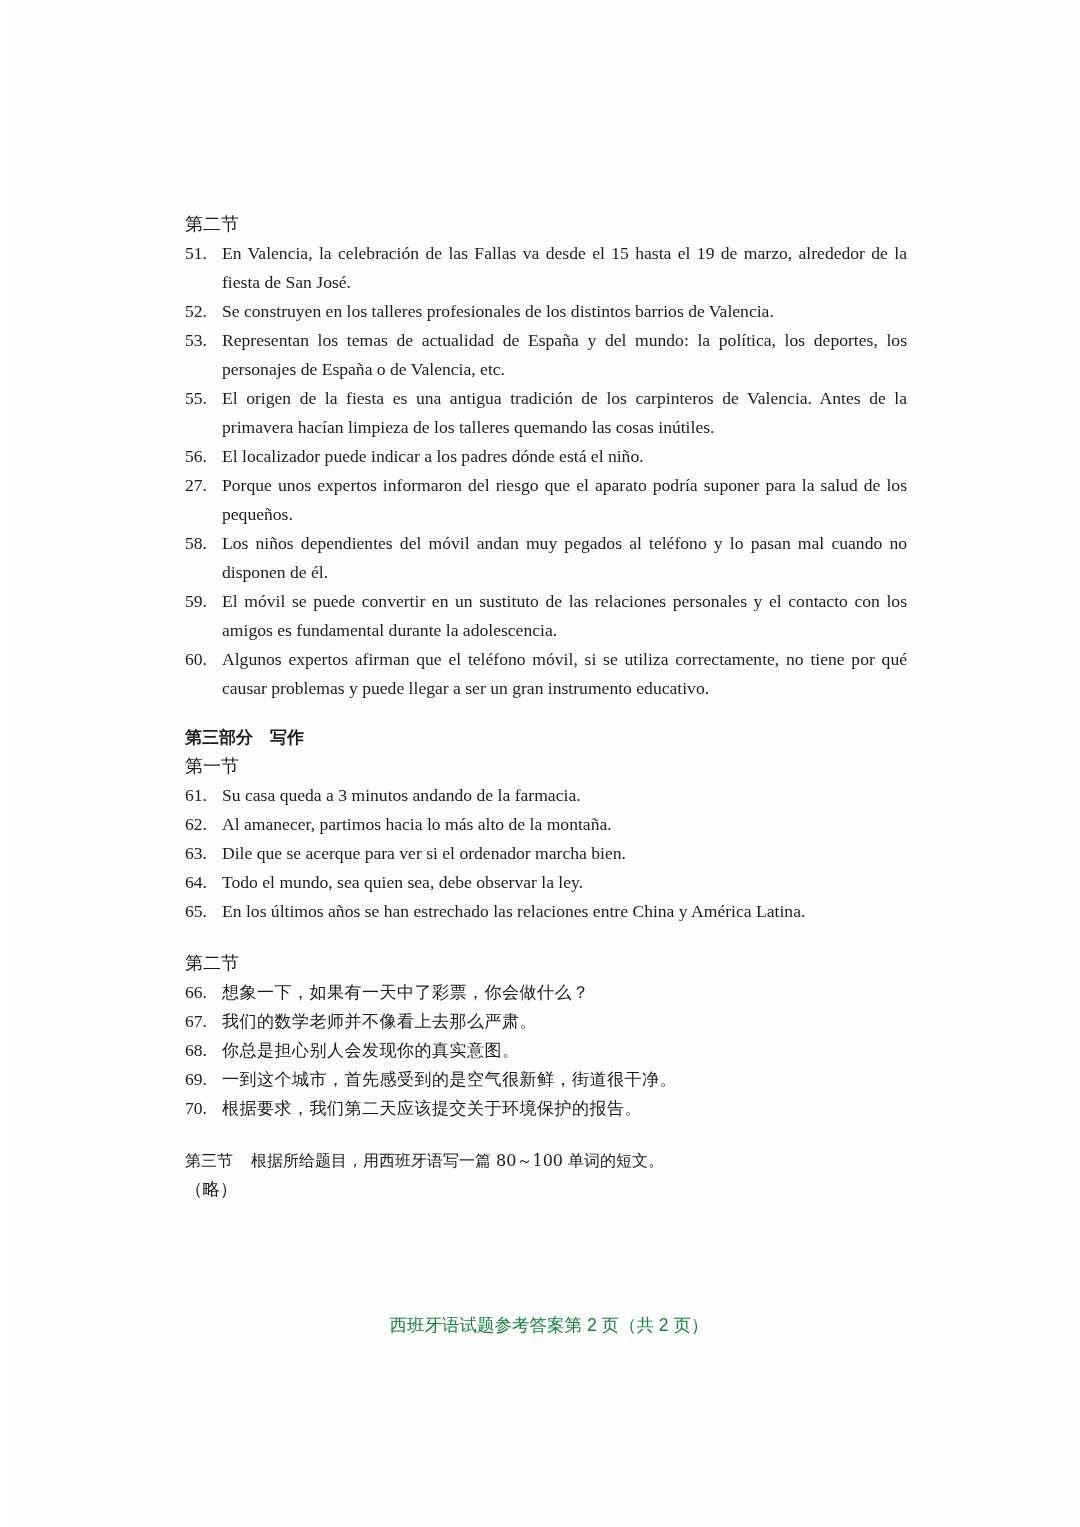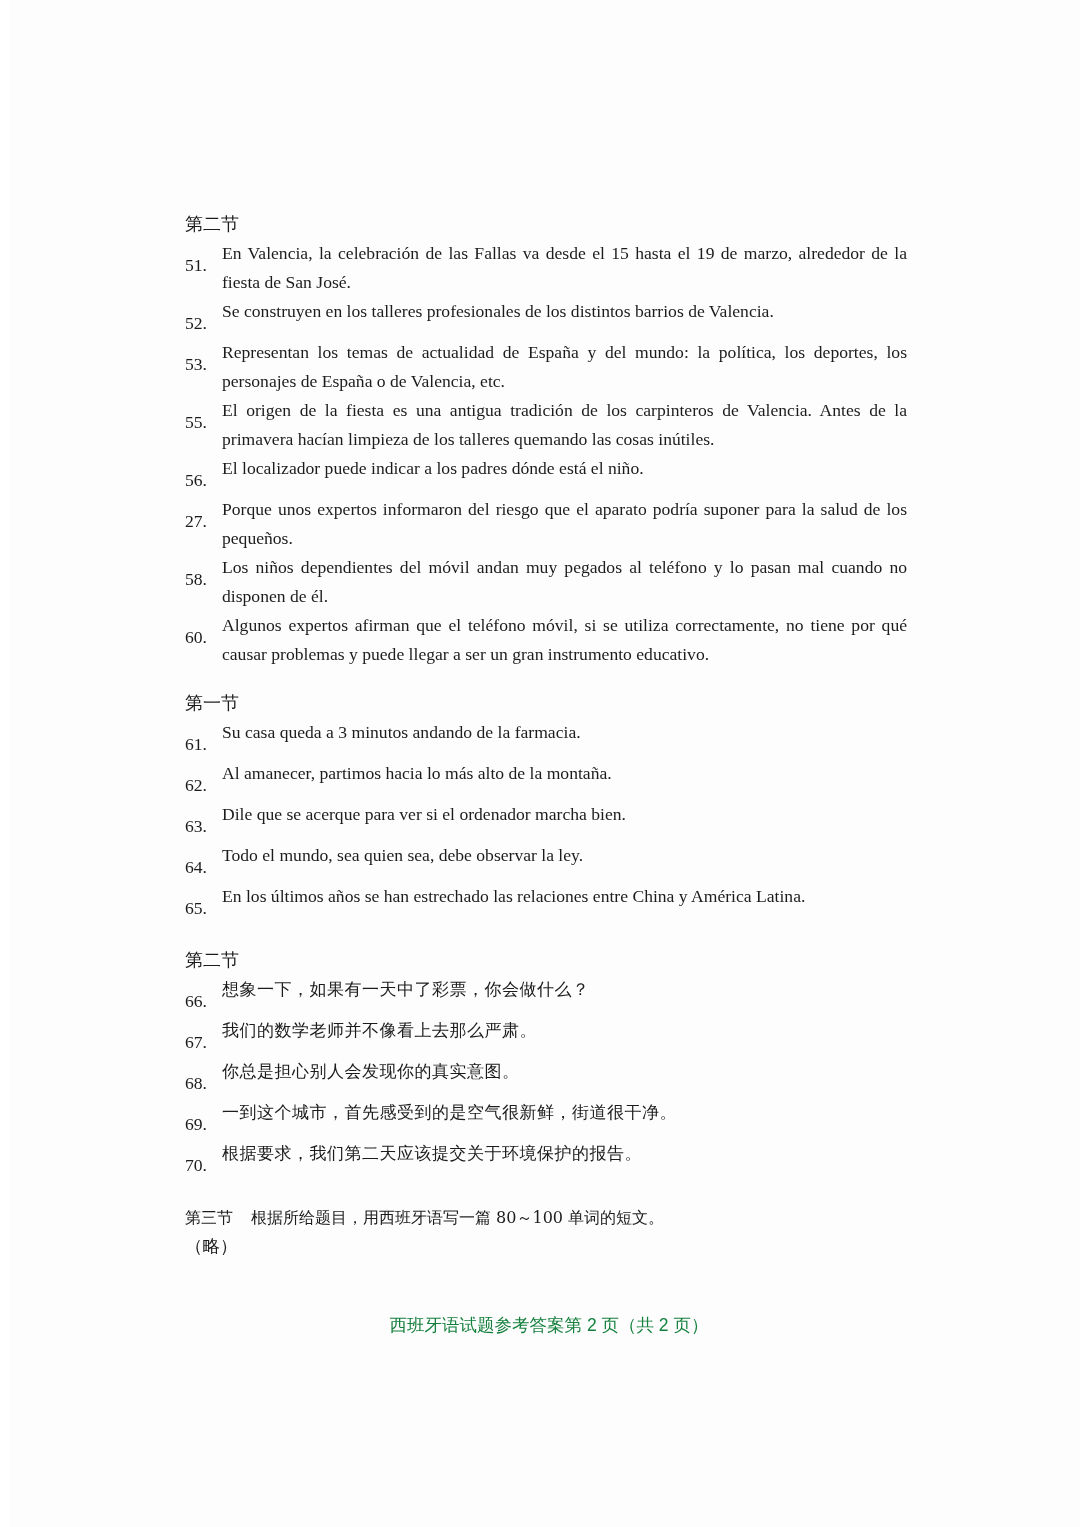--- a/index.html
+++ b/index.html
@@ -39,21 +39,20 @@
       font-size: 17px;
     }
     .item {
       display: flex;
       font-size: 17.6px;
       line-height: 29px;
     }
     .item .num {
       width: 37px;
       flex: 0 0 37px;
-      margin-top: 12px;
     }
     .item .text {
       flex: 1;
       text-align: justify;
       text-align-last: left;
     }
     .item .text.cn {
       font-family: "DejaVu Serif", serif;
       font-size: 17px;
       letter-spacing: 0.5px;
@@ -112,26 +111,31 @@
     </div>
     <div class="item">
       <span class="num">27.</span>
       <span class="text">Porque unos expertos informaron del riesgo que el aparato podría suponer para la salud de los pequeños.</span>
     </div>
     <div class="item">
       <span class="num">58.</span>
       <span class="text">Los niños dependientes del móvil andan muy pegados al teléfono y lo pasan mal cuando no disponen de él.</span>
     </div>
     <div class="item">
+      <span class="num">59.</span>
+      <span class="text">El móvil se puede convertir en un sustituto de las relaciones personales y el contacto con los amigos es fundamental durante la adolescencia.</span>
+    </div>
+    <div class="item">
       <span class="num">60.</span>
       <span class="text">Algunos expertos afirman que el teléfono móvil, si se utiliza correctamente, no tiene por qué causar problemas y puede llegar a ser un gran instrumento educativo.</span>
     </div>
 
     <div class="gap-m"></div>
 
+    <div class="heading bold">第三部分　写作</div>
     <div class="heading">第一节</div>
 
     <div class="item">
       <span class="num">61.</span>
       <span class="text">Su casa queda a 3 minutos andando de la farmacia.</span>
     </div>
     <div class="item">
       <span class="num">62.</span>
       <span class="text">Al amanecer, partimos hacia lo más alto de la montaña.</span>
     </div>

